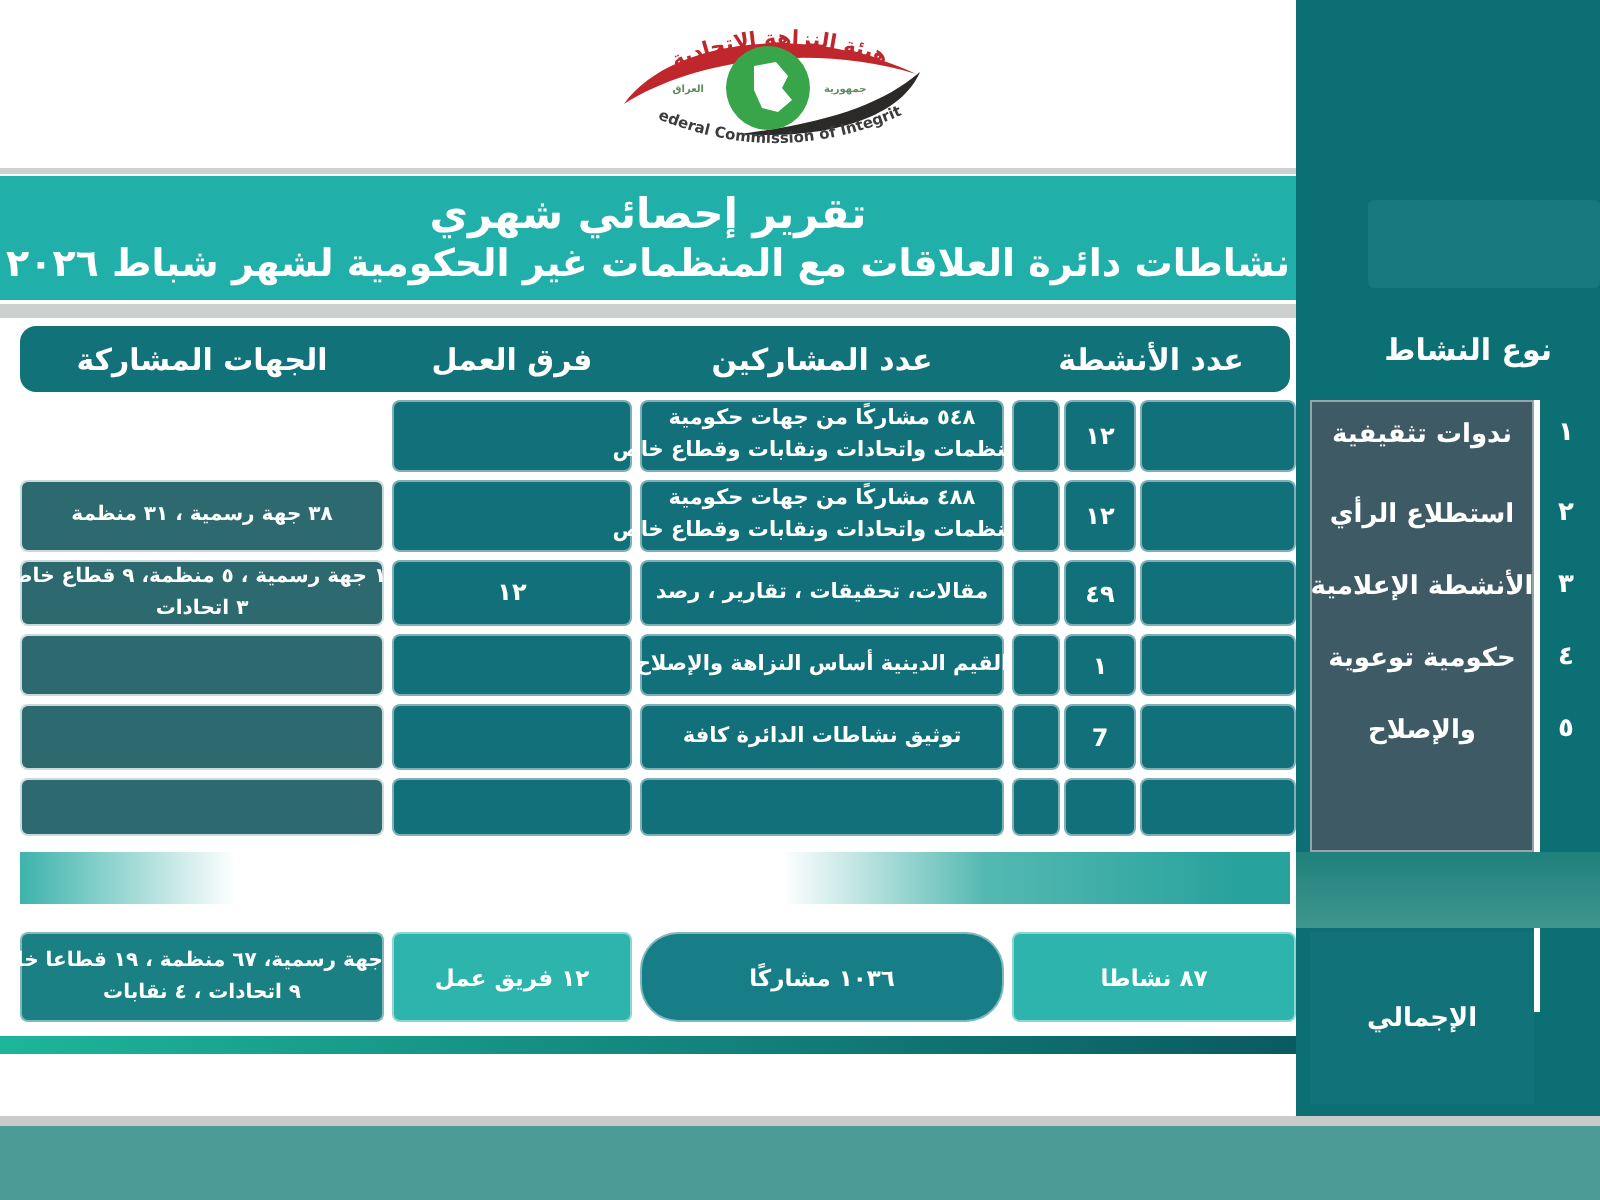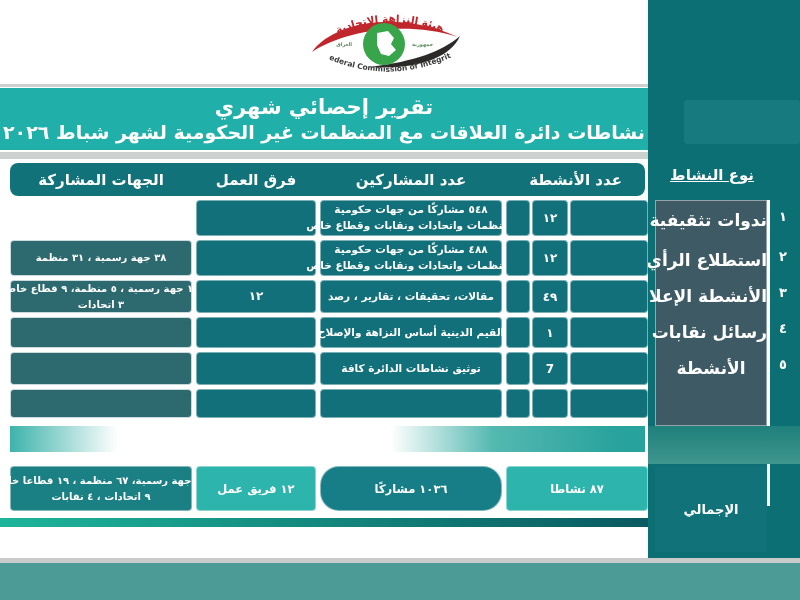--- a/index.html
+++ b/index.html
@@ -2,24 +2,24 @@
 <html lang="ar"><head>
 <meta charset="utf-8">
 <style>
   html,body{margin:0;padding:0;background:#fff;}
   .page{position:relative;width:800px;height:600px;background:#ffffff;overflow:hidden;
         font-family:"DejaVu Sans",sans-serif;font-weight:bold;}
 
   
   .sidebar{position:absolute;right:0;top:0;width:152px;height:558px;background:#0c6f74;}
   .sidebar-glow{position:absolute;left:36px;top:100px;width:116px;height:44px;background:#177a7e;border-radius:3px;}
-  .sidebar-title{position:absolute;left:0;top:166px;width:128px;text-align:center;color:#fff;font-size:15px;text-decoration:underline;}
+  .sidebar-title{position:absolute;left:0;top:166px;width:128px;color:#fff;font-size:15px;}
   .types-panel{position:absolute;left:7px;top:200px;width:112px;height:226px;background:#3e5a64;
                border:1px solid rgba(255,255,255,.45);box-sizing:border-box;}
-  .type-label{position:absolute;left:0;width:100%;text-align:center;color:#fff;font-size:17px;white-space:nowrap;}
+  .type-label{position:absolute;left:0;width:100%;text-align:center;color:#fff;font-size:13px;white-space:nowrap;}
   .type-no{position:absolute;left:122px;width:26px;text-align:center;color:#fff;font-size:13px;}
   .v-line{position:absolute;left:119px;top:200px;width:3px;height:306px;background:#ffffff;}
   .sidebar-band{position:absolute;left:0;top:426px;width:152px;height:38px;
                 background:linear-gradient(180deg,#1f807c,#3f968e);}
   .sidebar-total{position:absolute;left:7px;top:466px;width:112px;height:86px;background:#117379;
                  color:#fff;font-size:13px;display:flex;align-items:center;justify-content:center;}
 
   
   .rule-top{position:absolute;left:0;top:84px;width:648px;height:3px;background:#ccd0cf;}
   .title-band{position:absolute;left:0;top:88px;width:648px;height:62px;background:#21b0a9;color:#fff;text-align:center;}
@@ -77,22 +77,22 @@
 
 <div class="page">
 
   <div class="sidebar">
     <div class="sidebar-glow"></div>
     <div class="sidebar-title rtl">نوع النشاط</div>
     <div class="types-panel"></div>
     <div class="type-label rtl" style="top:210px;left:7px;width:112px;">ندوات تثقيفية</div>
     <div class="type-label rtl" style="top:250px;left:7px;width:112px;">استطلاع الرأي</div>
     <div class="type-label rtl" style="top:286px;left:7px;width:112px;">الأنشطة الإعلامية</div>
-    <div class="type-label rtl" style="top:322px;left:7px;width:112px;">رسائل نقابات</div>
-    <div class="type-label rtl" style="top:358px;left:7px;width:112px;">الأنشطة</div>
+    <div class="type-label rtl" style="top:322px;left:7px;width:112px;">حكومية توعوية</div>
+    <div class="type-label rtl" style="top:358px;left:7px;width:112px;">والإصلاح</div>
     <div class="type-no" style="top:209px;">١</div>
     <div class="type-no" style="top:249px;">٢</div>
     <div class="type-no" style="top:285px;">٣</div>
     <div class="type-no" style="top:321px;">٤</div>
     <div class="type-no" style="top:357px;">٥</div>
     <div class="v-line"></div>
     <div class="sidebar-band"></div>
     <div class="sidebar-total rtl">الإجمالي</div>
   </div>
 

